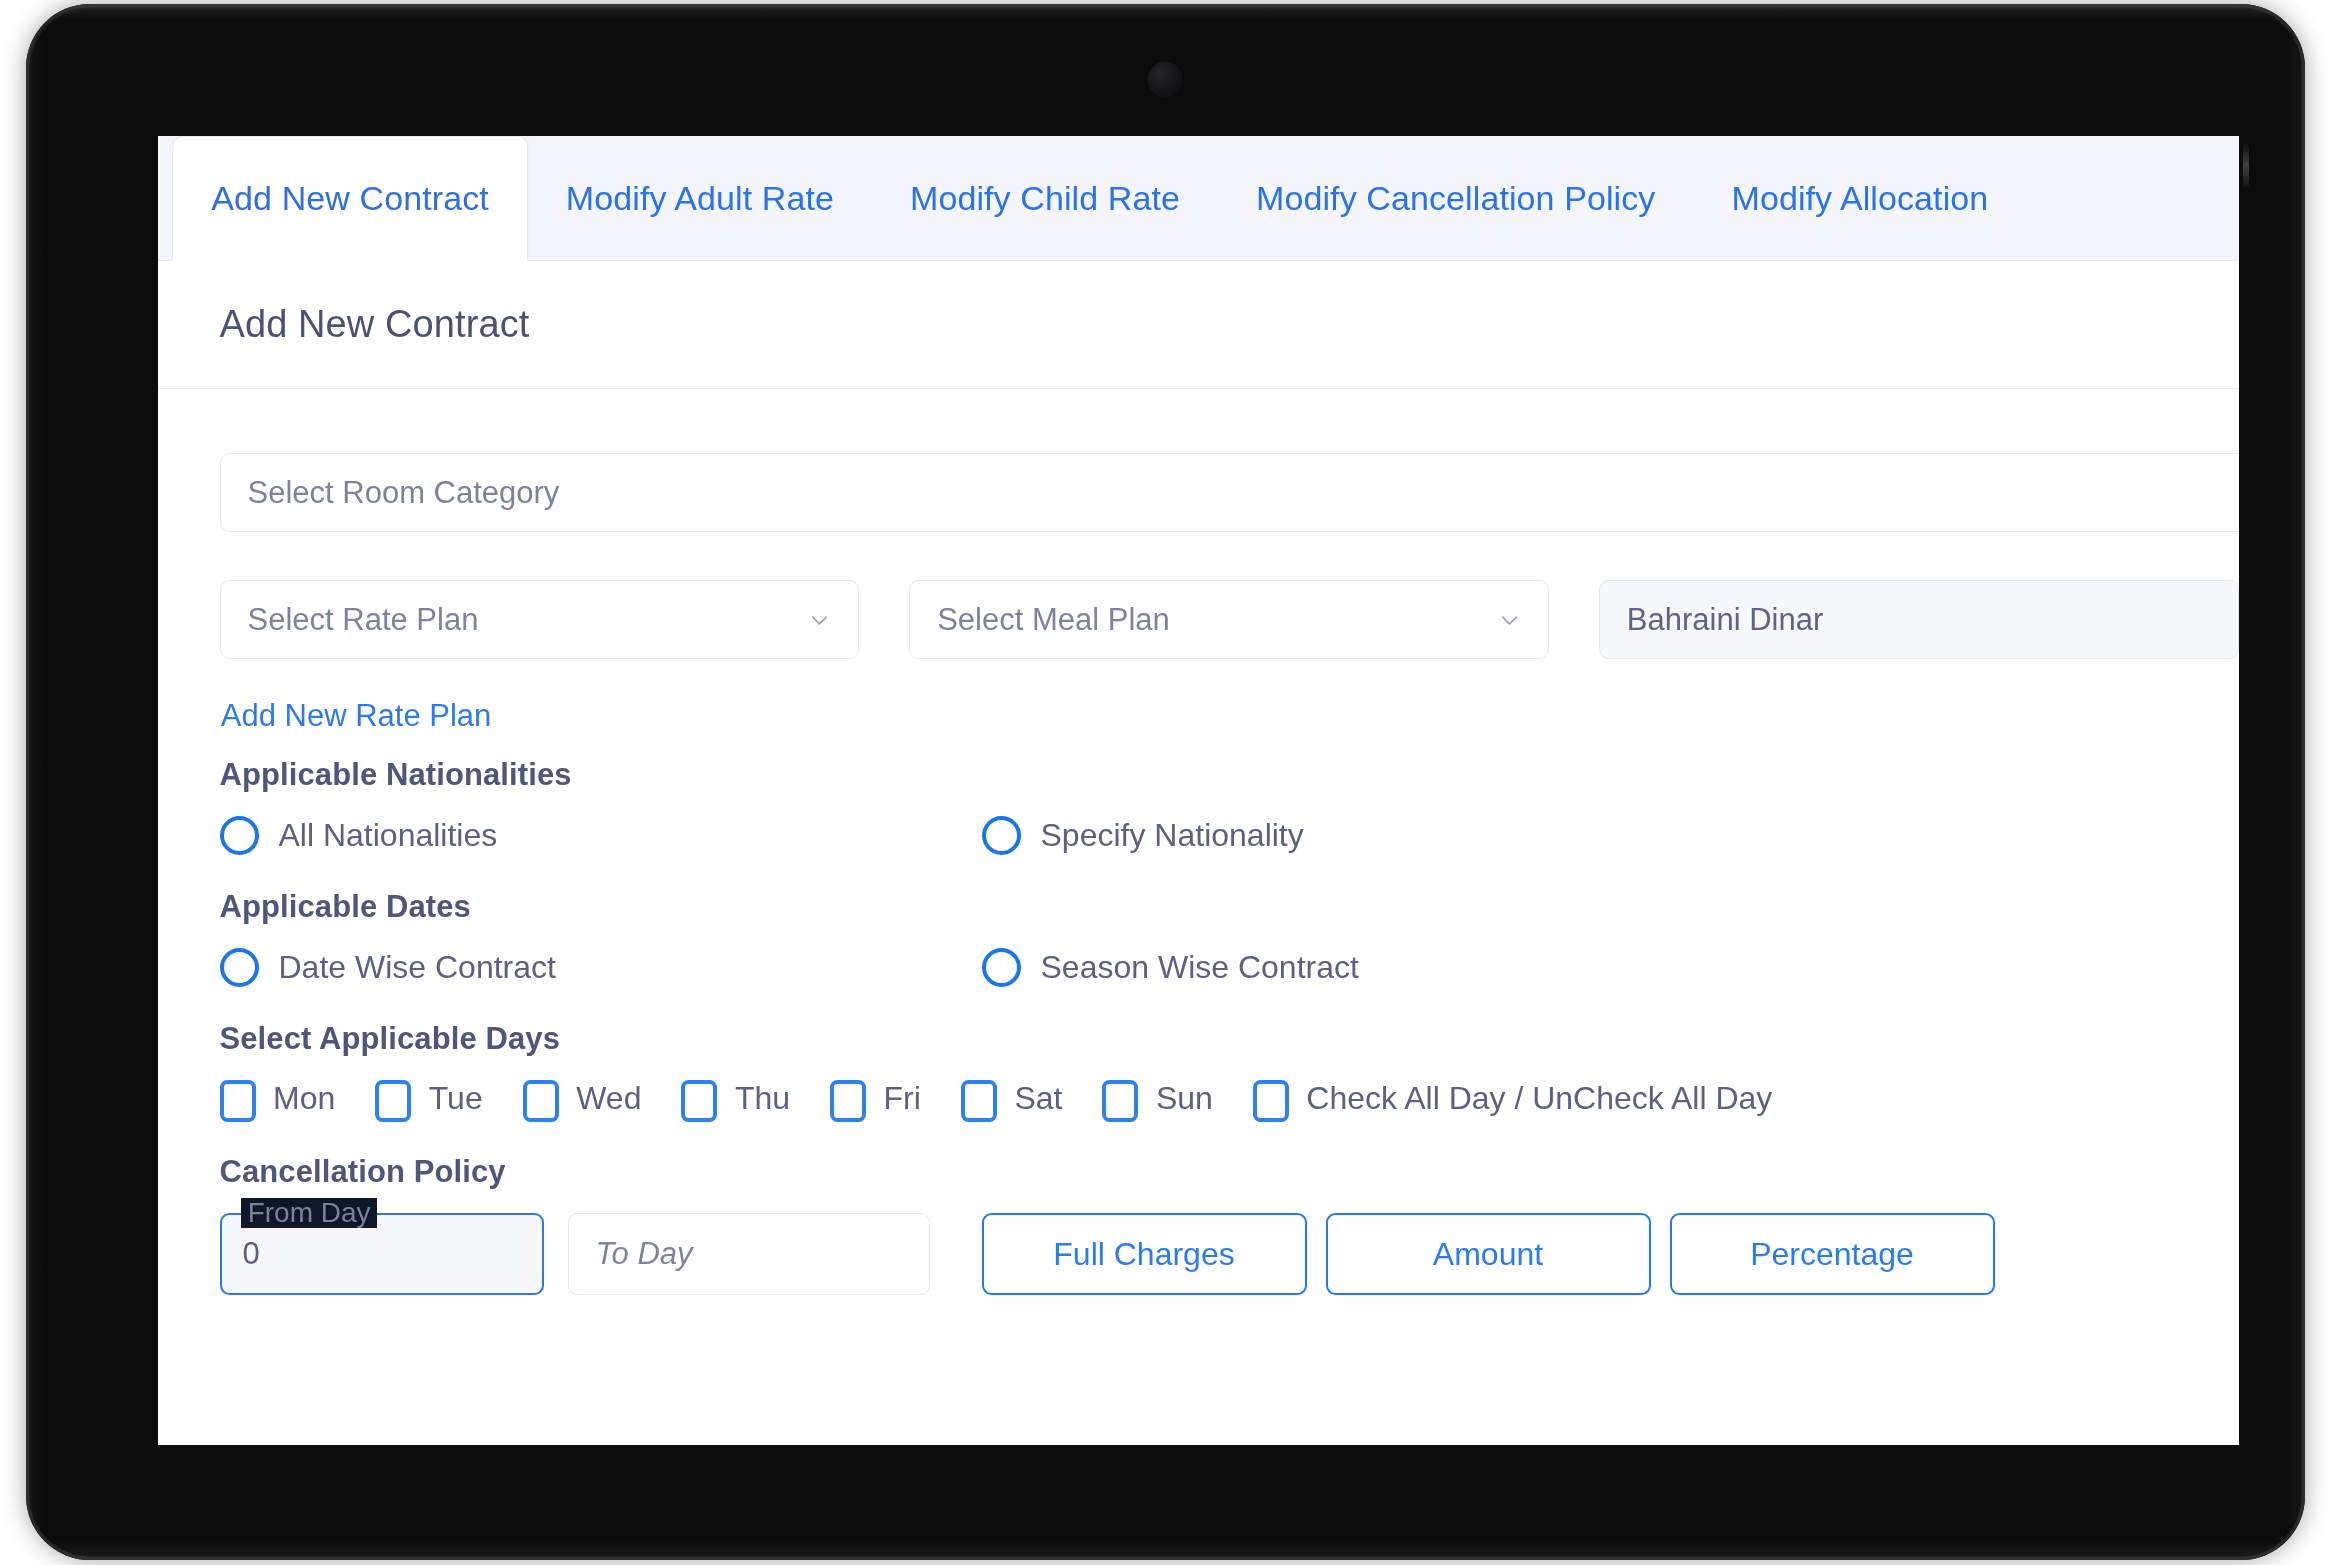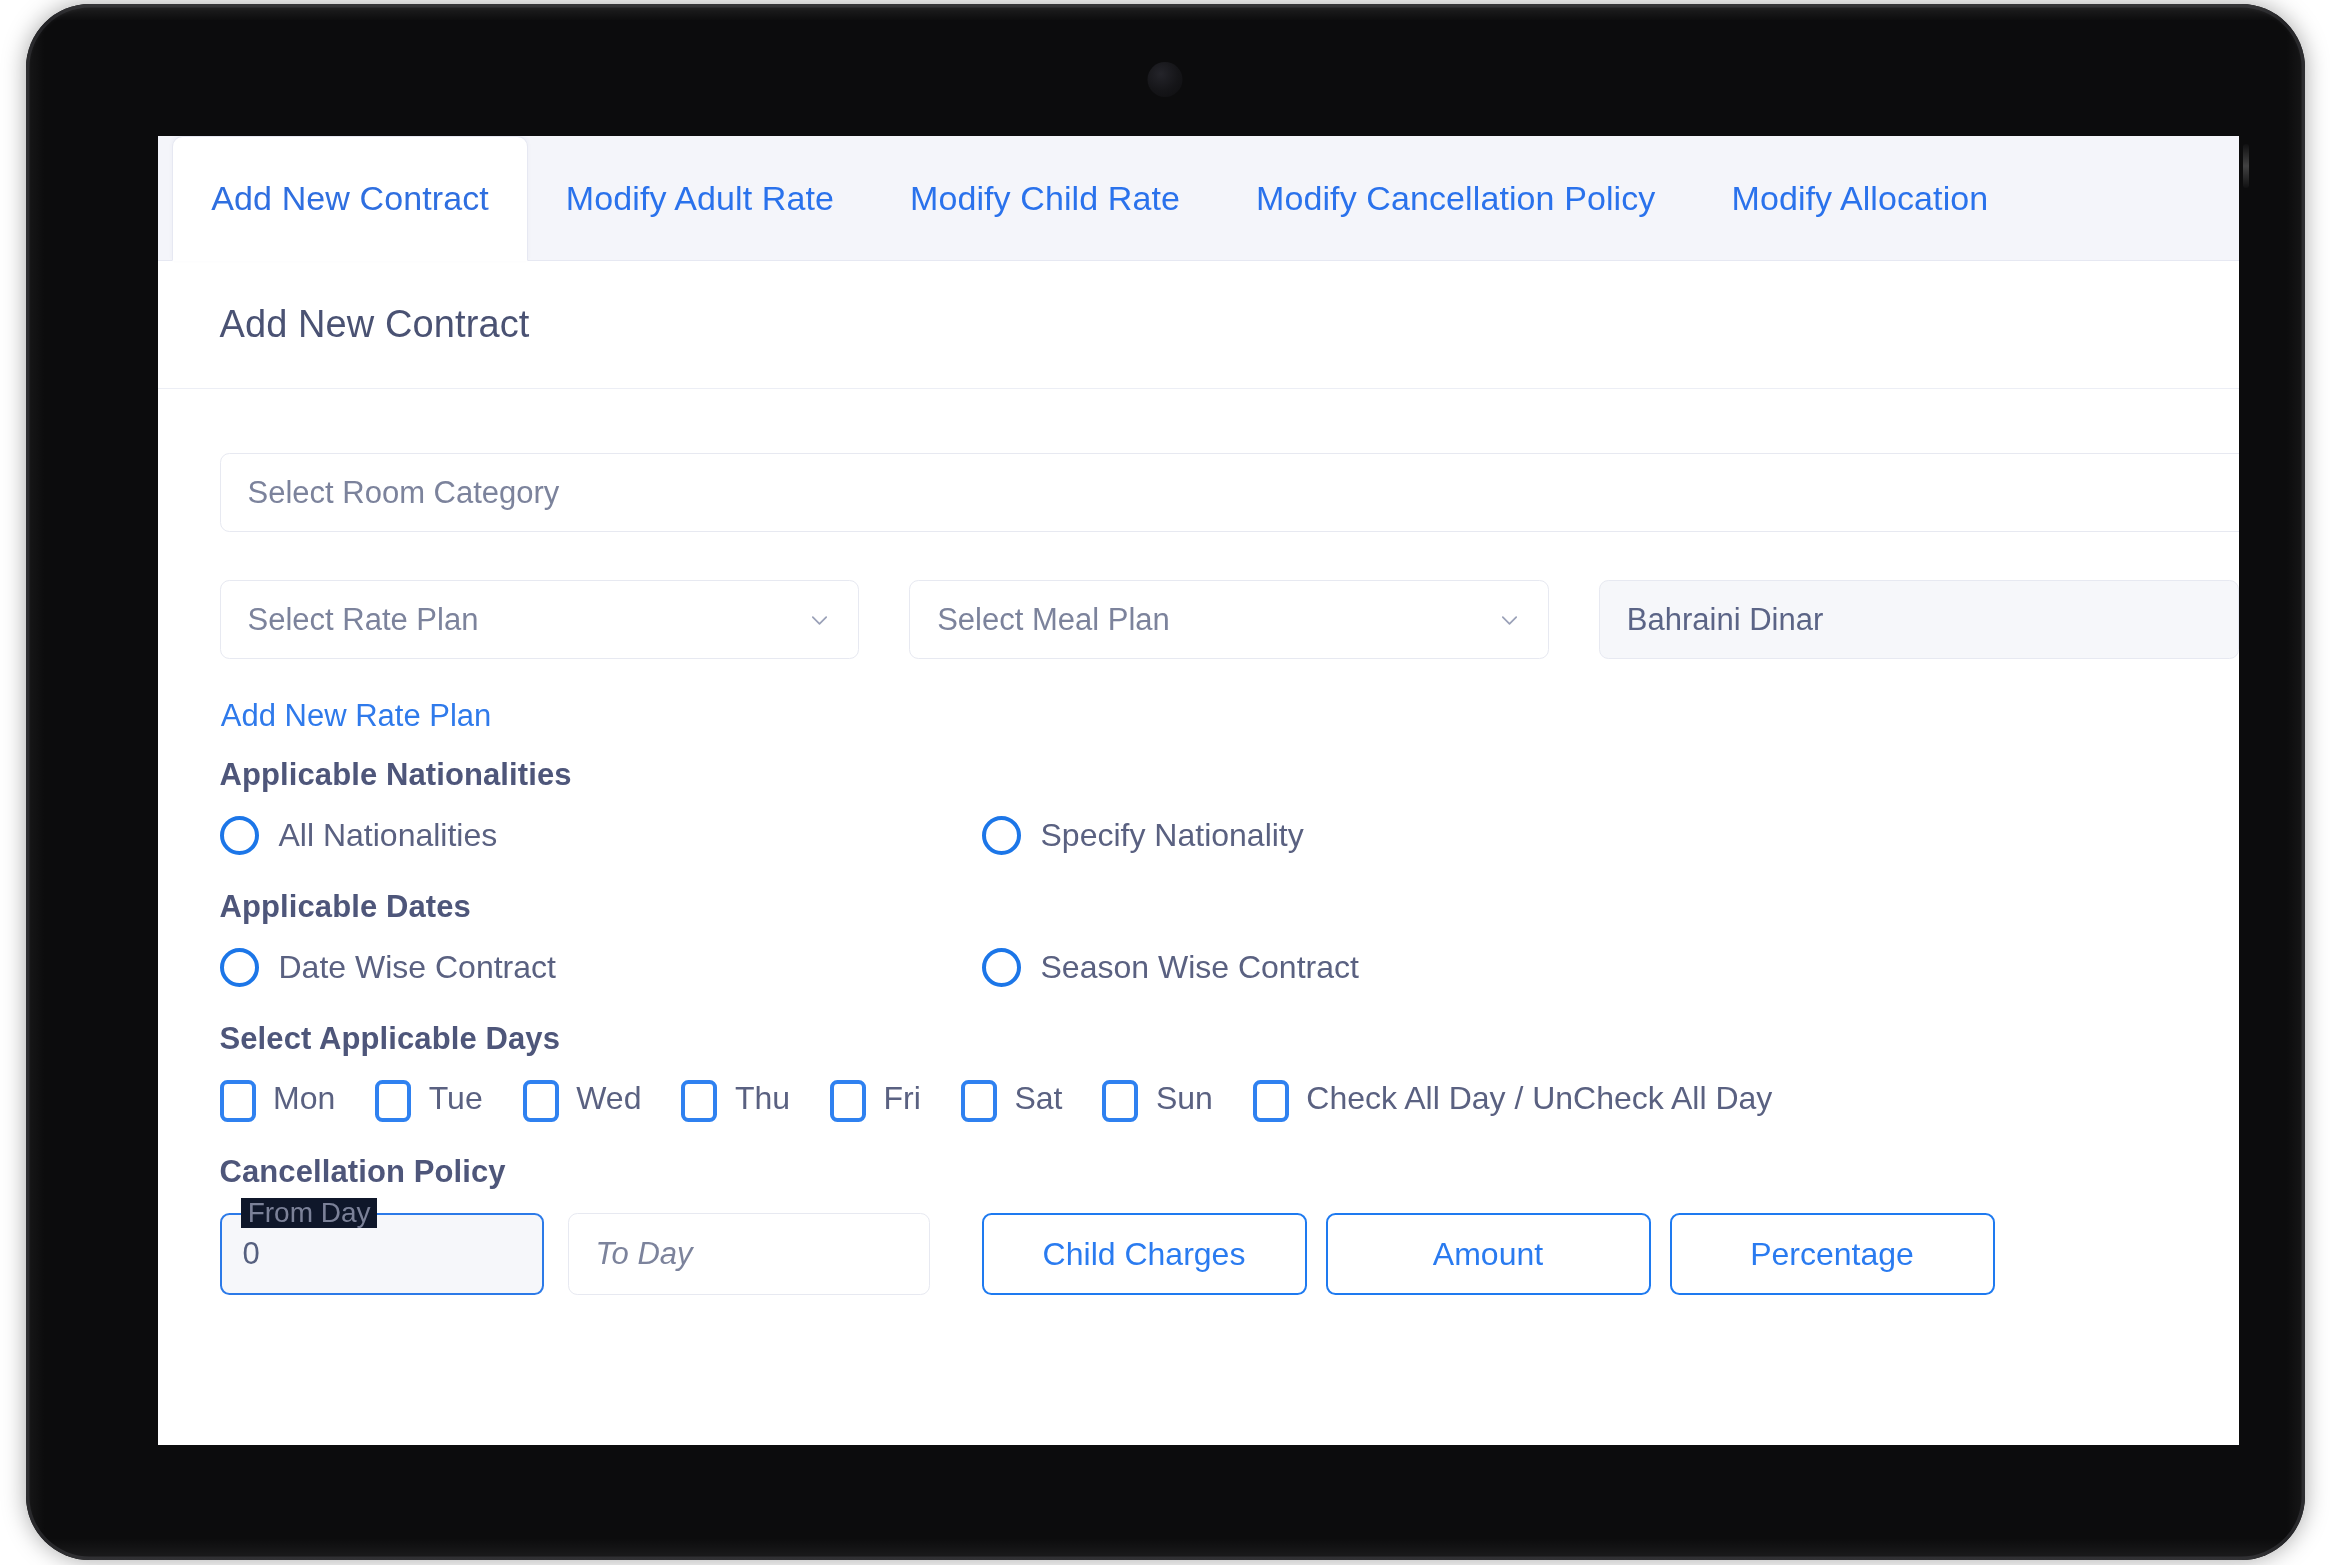--- a/index.html
+++ b/index.html
@@ -447,21 +447,21 @@
             <span id="from-day-label-text">From Day</span>
           </div>
           <div id="from-day-value">0</div>
         </div>
 
         <div id="to-day-field">
           <span>To Day</span>
         </div>
 
         <button class="charge-btn">
-          <span>Child Charges</span>
+          <span>Full Charges</span>
         </button>
         <button class="charge-btn">
           <span>Amount</span>
         </button>
         <button class="charge-btn">
           <span>Percentage</span>
         </button>
       </div>
 
     </div>

